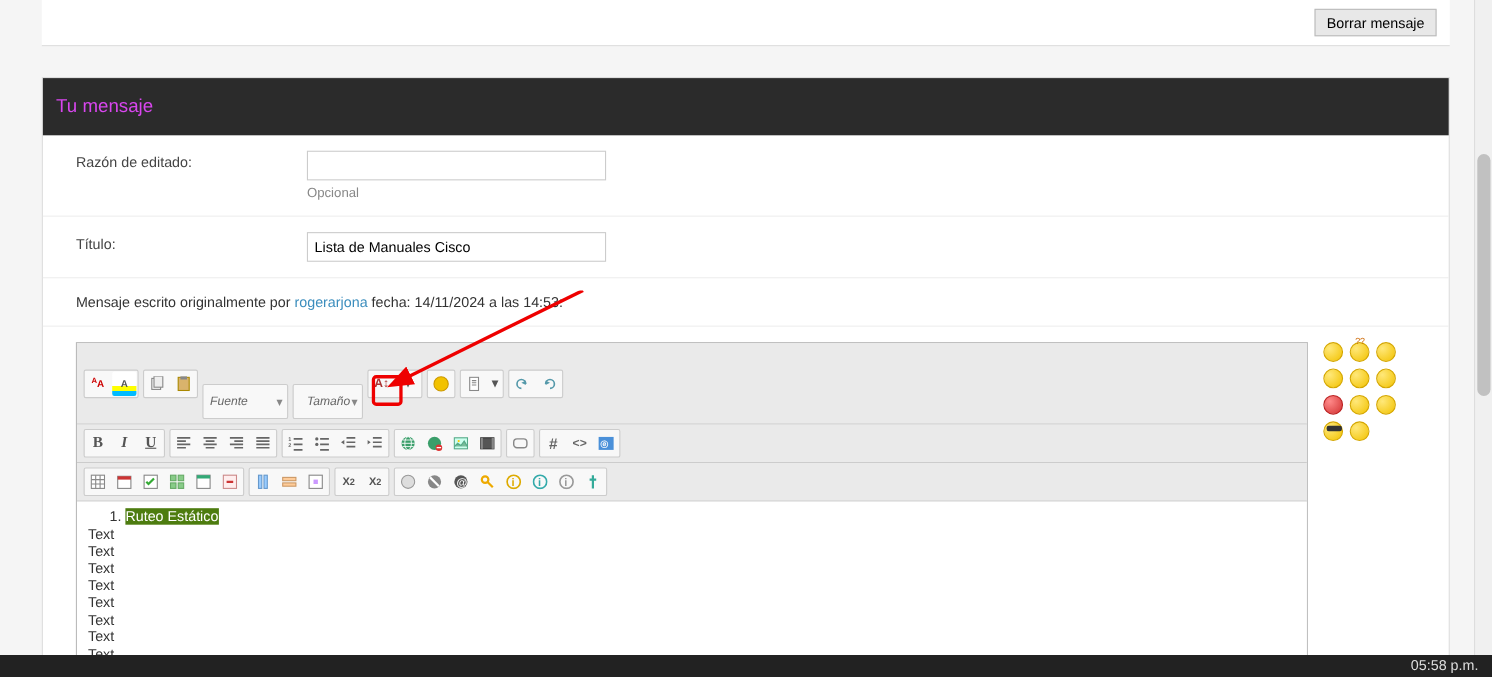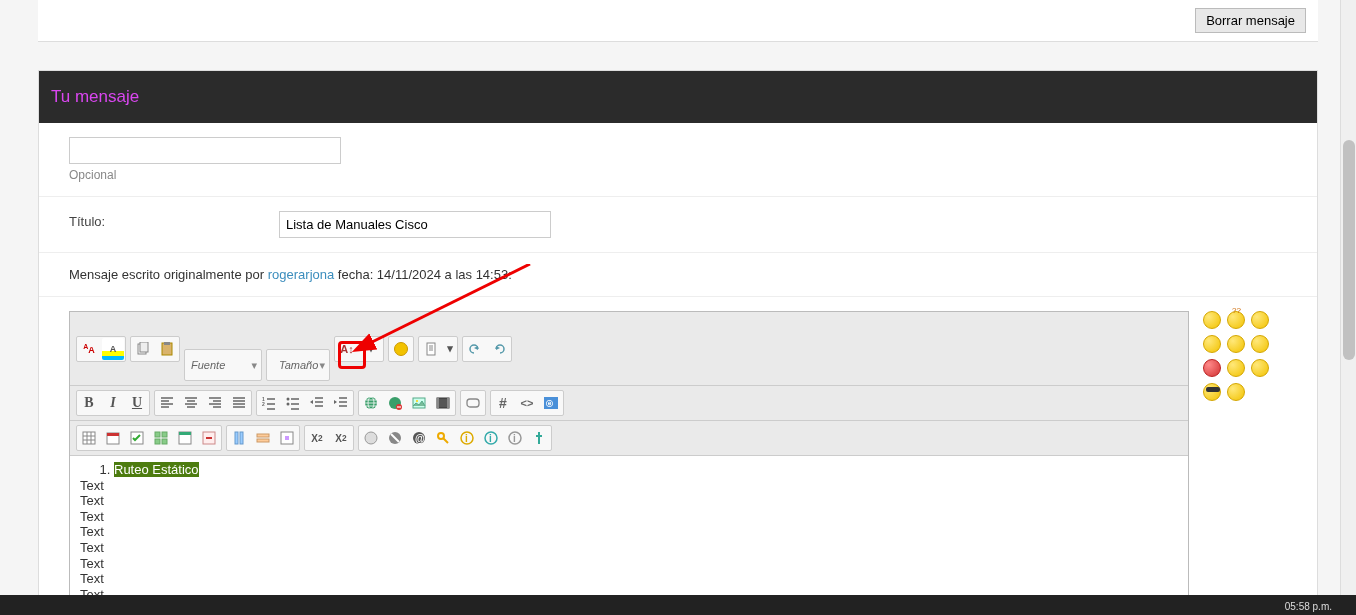--- a/index.html
+++ b/index.html
@@ -32,35 +32,36 @@
 .selected-text { background: #4d7c0f; color: #fff; }
 .content-text { display: block; margin-left: 0; }
 .emoji-panel { width: 84px; margin-left: 14px; }
 .emoji-row { display: flex; gap: 6px; margin-bottom: 6px; }
 .emoji { width: 18px; height: 18px; border-radius: 50%; display: inline-block; cursor: pointer; position: relative; }
 .emoji-yellow { background: radial-gradient(circle at 30% 30%, #ffe87a, #f2c200); border: 1px solid #d4a600; }
 .emoji-red { background: radial-gradient(circle at 30% 30%, #ff8a8a, #d23232); border: 1px solid #b22; }
 .scroll-track { position: fixed; right: 0; top: 0; bottom: 0; width: 16px; background: #f0f0f0; border-left: 1px solid #ddd; }
 .scroll-thumb { position: absolute; left: 2px; width: 12px; background: #c1c1c1; border-radius: 6px; }
 .taskbar { position: fixed; bottom: 0; left: 0; right: 0; height: 20px; background: #222; }
-.clock { position: absolute; right: 24px; bottom: 3px; color: #ddd; font-size: 10px; }
+.clock { position: absolute; right: 12px; bottom: 3px; color: #ddd; font-size: 13px; }
 </style>
 </head>
 <body>
 
 <div class="container">
   <div class="top-bar">
     <button class="btn-delete">Borrar mensaje</button>
   </div>
 
   <div class="panel">
     <div class="panel-header">Tu mensaje</div>
     <div class="panel-body">
 
       <div class="form-row">
+        <div class="form-label">Razón de editado:</div>
         <div class="form-input-group">
           <input class="text-input" value="" style="">
           <div class="help-text">Opcional</div>
         </div>
       </div>
 
       <div class="form-row">
         <div class="form-label">Título:</div>
         <div class="form-input-group">
           <input class="text-input" value="Lista de Manuales Cisco" style="">

